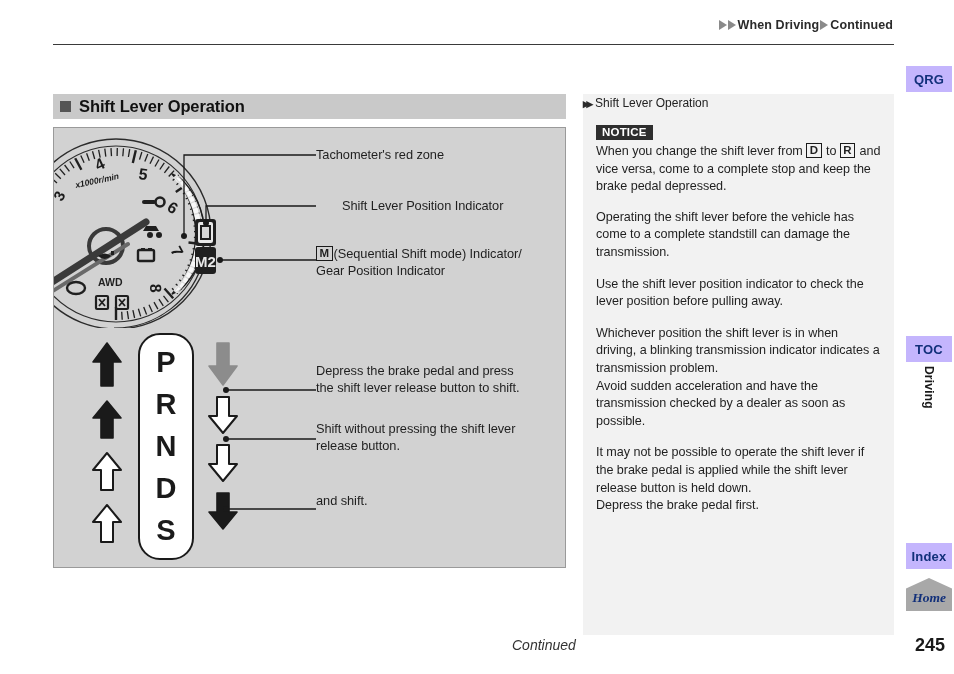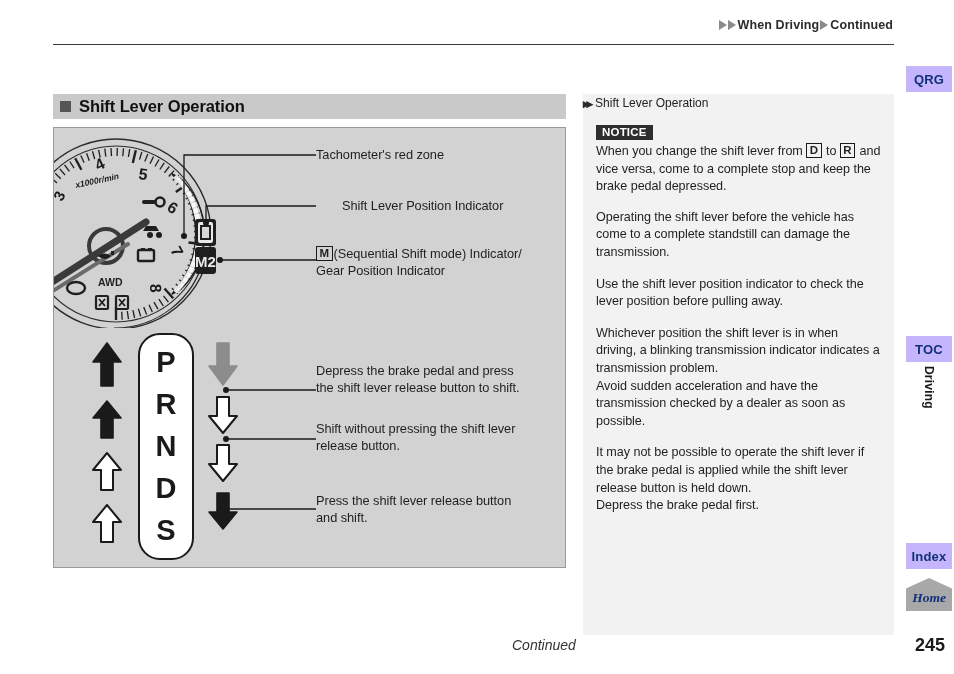--- a/index.html
+++ b/index.html
@@ -509,21 +509,20 @@
     <div>Depress the brake pedal and press</div>
     <div>the shift lever release button to shift.</div>
   </div>
 
   <div class="callout" style="left:262px; top:293px; width:245px;">
     <div>Shift without pressing the shift lever</div>
     <div>release button.</div>
   </div>
 
   <div class="callout" style="left:262px; top:365px; width:245px;">
-    <div>Press the shift lever release button</div>
     <div>and shift.</div>
   </div>
 </div>
 
 <div id="side-header">
   <span class="chev">▸▸</span>
   <span class="stxt">Shift Lever Operation</span>
 </div>
 
 <div id="side-body">

